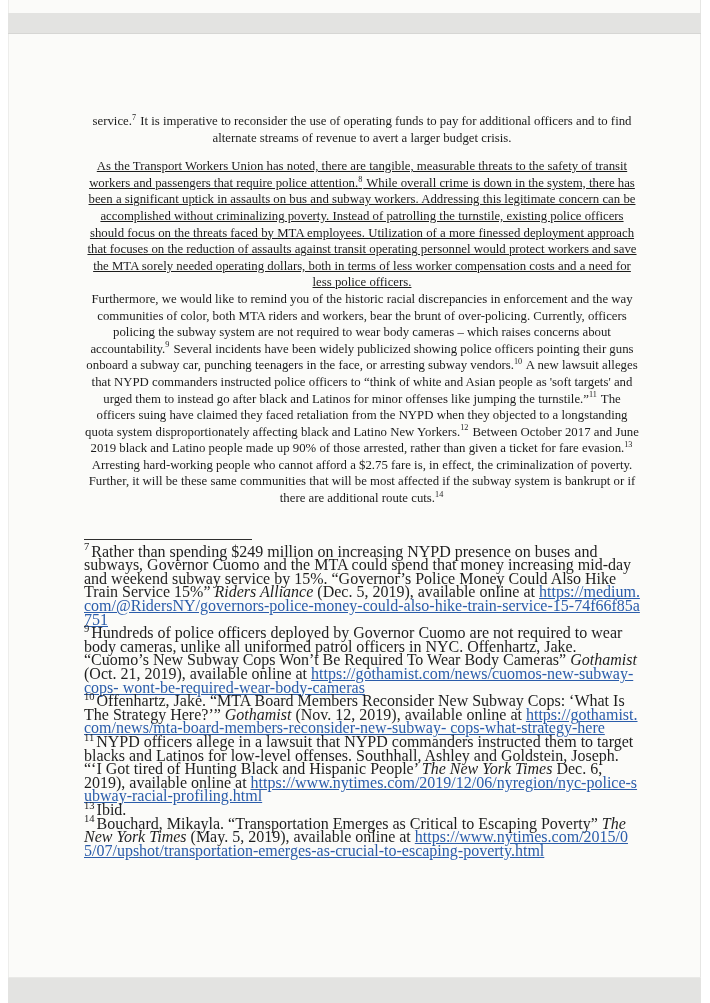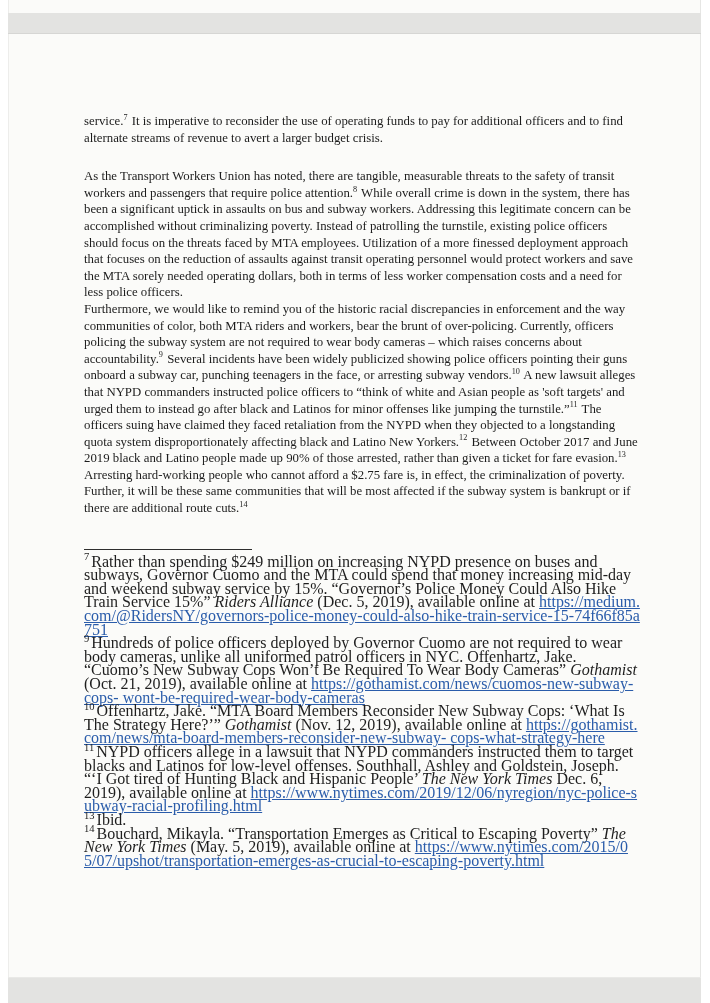--- a/index.html
+++ b/index.html
@@ -19,22 +19,22 @@
     border-bottom:1px solid #d6d6d4;
   }
   .scan-band-bottom{
     position:absolute;bottom:0;left:8px;right:9px;height:25px;
     border-top:1px solid #e9e9e7;
   }
   .doc-text{
     position:absolute;left:84px;top:113px;width:556px;
     color:#1c1c1c;font-size:12.8px;line-height:16.6px;
   }
-  .body-para{margin:0;text-align:left;}
-  .body-para.p2{margin-top:22px;}
+  .body-para{margin:0;text-align:center;}
+  .body-para.p2{margin-top:12px;text-decoration:underline;}
   .body-para.p3{}
   sup.fnref{
     font-size:0.64em;line-height:0;vertical-align:super;
     margin:0 1px 0 0;
   }
   .fn-sep{
     width:168px;height:0;border:0;border-top:1.6px solid #2e2e2e;
     margin:32px 0 5px 0;
   }
   .footnotes{font-size:16px;line-height:13.6px;color:#1e1e1e;}

